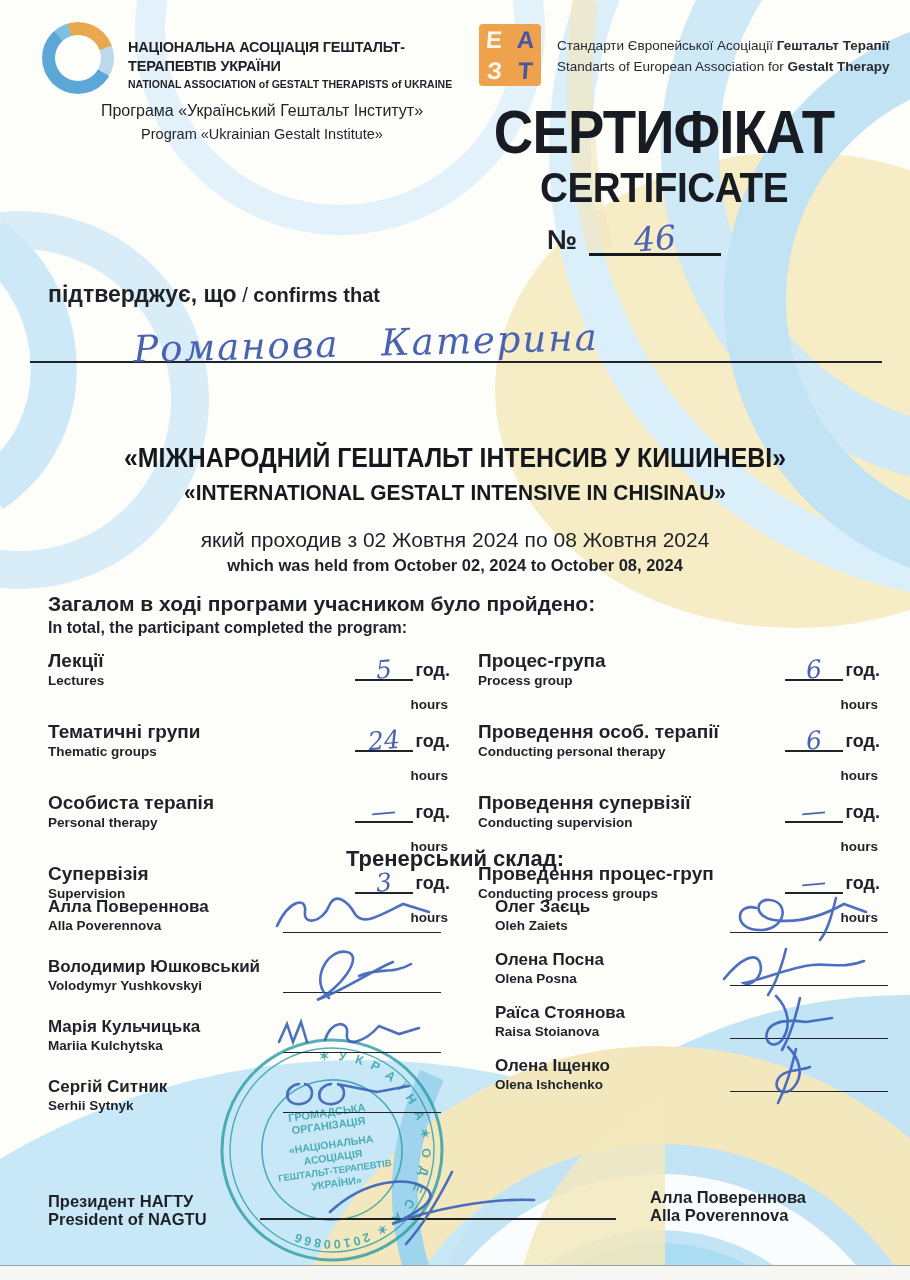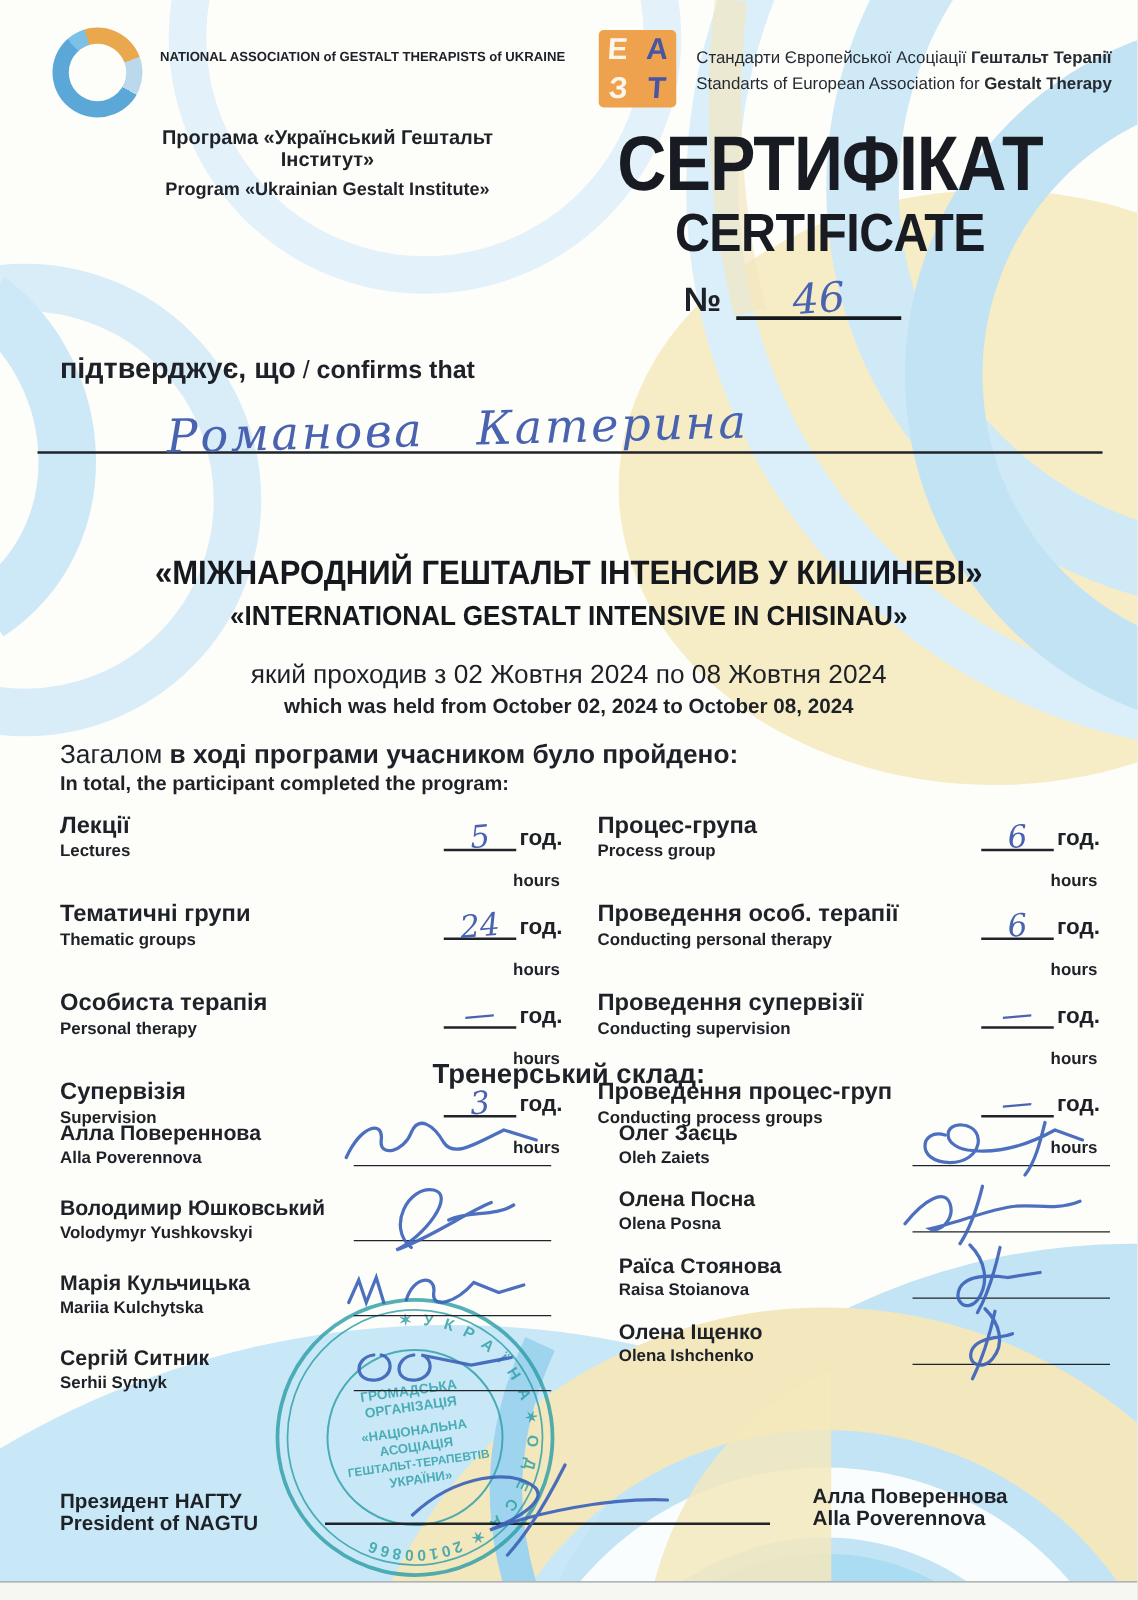--- a/index.html
+++ b/index.html
@@ -13,21 +13,21 @@
 
   
   .logo-ring{
     left:42px; top:22px; width:72px; height:72px; border-radius:50%;
     background:conic-gradient(from 120deg, #5aa7d8 0 55%, #7cc0e6 55% 62%, #e9a74e 62% 86%, #bcd9ec 86% 100%);
   }
   .logo-ring::after{content:""; position:absolute; inset:13px; border-radius:50%; background:#fdfdfa;}
   .assoc{left:128px; top:38px; width:345px; font-weight:bold; line-height:1.3;}
   .assoc-ua{font-size:14.5px; letter-spacing:-0.2px;}
   .assoc-en{font-size:10.5px; margin-top:2px;}
-  .program{left:92px; top:102px; width:340px; text-align:center; font-weight:bold;}
+  .program{left:92px; top:102px; width:340px; text-align:center; font-weight:normal;}
   .program-ua{font-size:16px;}
   .program-en{font-size:14.5px; margin-top:6px;}
 
   .eagt{left:479px; top:24px; width:62px; height:62px; background:#efa24d; border-radius:4px;
     display:grid; grid-template-columns:1fr 1fr; place-items:center;
     font-weight:900; font-size:24px; line-height:1;}
   .eagt span{transform:skewX(-4deg);}
   .eagt .w{color:#fdf6ec;} .eagt .b{color:#4656a3;}
   .standards{left:557px; top:36px; width:335px; font-size:13.5px; line-height:1.55; color:#262b33;}
   .standards b{font-weight:800;}
@@ -56,21 +56,21 @@
 
   
   .event{left:0; right:0; top:443px; text-align:center; color:#15181d;}
   .event-ua{font-size:27px; font-weight:900; transform:scaleX(.92); white-space:nowrap;}
   .event-en{font-size:22px; font-weight:900; transform:scaleX(.95); white-space:nowrap; margin-top:6px;}
   .dates{left:0; right:0; top:528px; text-align:center;}
   .dates-ua{font-size:21px; font-weight:400;}
   .dates-en{font-size:16.5px; font-weight:700; margin-top:4px;}
 
   .summary{left:48px; top:592px;}
-  .summary-ua{font-size:21px; font-weight:600;} .summary-ua b{font-weight:400;}
+  .summary-ua{font-size:21px; font-weight:600;} .summary-ua b{font-weight:700;}
   .summary-en{font-size:16px; font-weight:700; margin-top:3px;}
 
   
   .hours{left:48px; top:650px; width:832px; display:grid; grid-template-columns:1fr 1fr; column-gap:28px; row-gap:9px;}
   .hrow{display:flex; justify-content:space-between; align-items:flex-start;}
   .hlbl-ua{font-size:19px; font-weight:800;}
   .hlbl-en{font-size:13.5px; font-weight:600; margin-top:1px;}
   .hval{width:132px; flex:none; text-align:right;}
   .hval-top{display:flex; align-items:flex-end; justify-content:flex-end;}
   .hline{width:58px; border-bottom:2px solid #20242a; text-align:center;}
@@ -123,20 +123,21 @@
     <circle cx="905" cy="1520" r="525" fill="#c2e4f5"></circle>
     <circle cx="660" cy="1430" r="335" fill="none" stroke="#f3e7bd" stroke-width="98"></circle>
     <circle cx="660" cy="1430" r="228" fill="none" stroke="#ffffff" stroke-width="56" opacity=".9"></circle>
     <circle cx="660" cy="1430" r="158" fill="none" stroke="#aadcf2" stroke-width="58"></circle>
     <path d="M432 1075 C 398 1150, 398 1215, 420 1280" stroke="#9fd4ee" stroke-width="26" fill="none"></path>
     <path d="M520 1280 C 540 1190, 590 1130, 665 1095 L 665 1280 Z" fill="#f3e7bd" opacity=".85"></path>
   </svg>
 
   <div class="layer logo-ring"></div>
   <div class="layer assoc">
+    <div class="assoc-ua">НАЦІОНАЛЬНА АСОЦІАЦІЯ ГЕШТАЛЬТ-ТЕРАПЕВТІВ УКРАЇНИ</div>
     <div class="assoc-en">NATIONAL ASSOCIATION of GESTALT THERAPISTS of UKRAINE</div>
   </div>
   <div class="layer program">
     <div class="program-ua">Програма «Український Гештальт Інститут»</div>
     <div class="program-en">Program «Ukrainian Gestalt Institute»</div>
   </div>
 
   <div class="layer eagt">
     <span class="w">Е</span>
     <span class="b">А</span>

